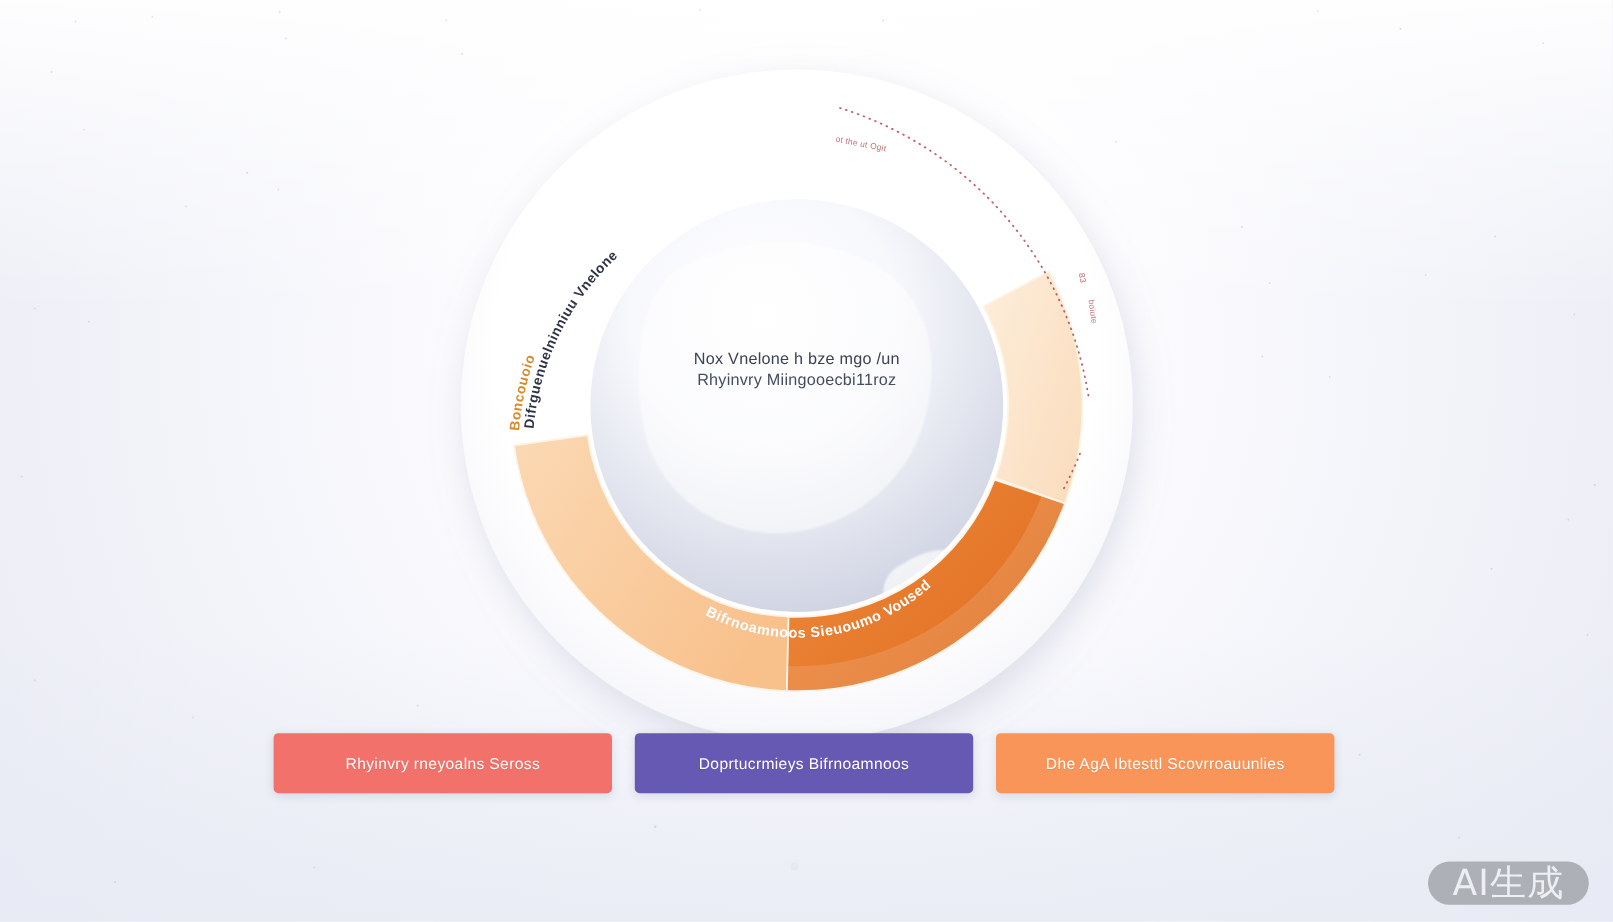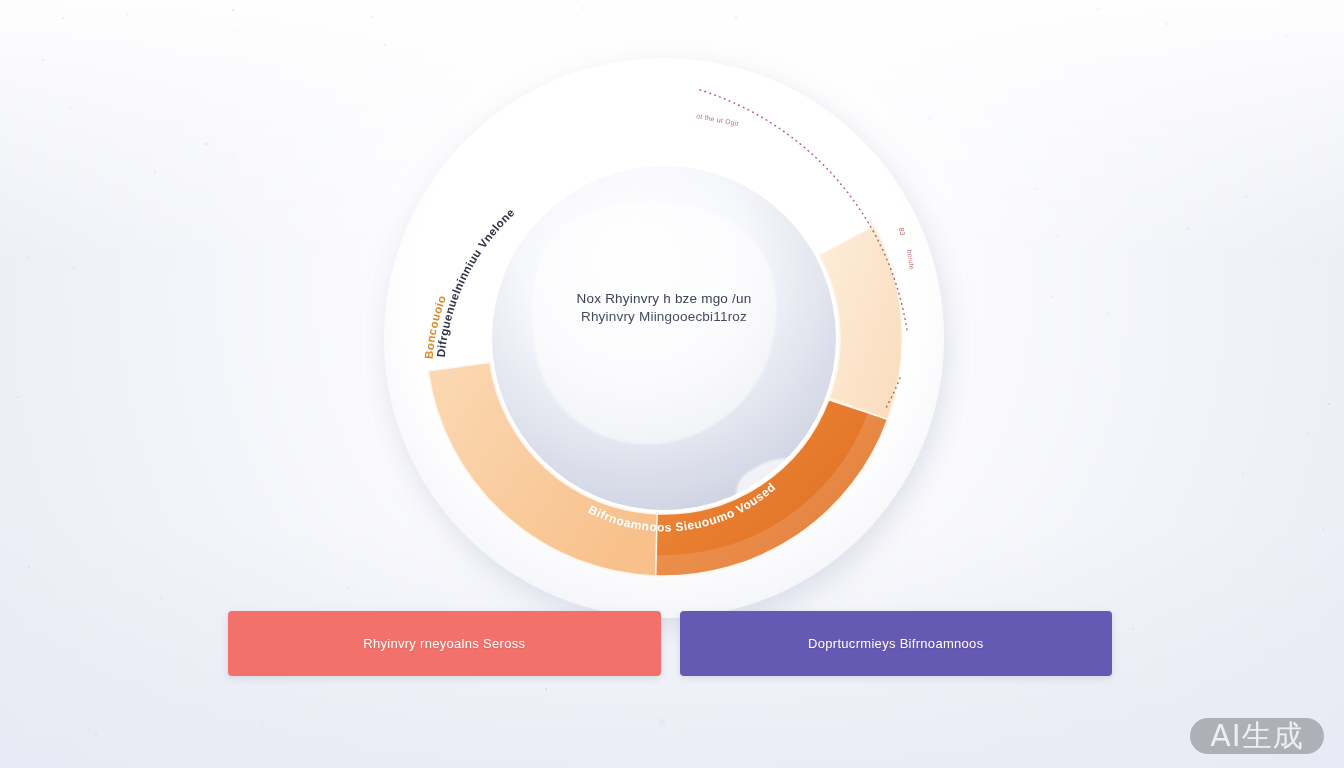--- a/index.html
+++ b/index.html
@@ -80,21 +80,21 @@
     position: absolute;
     left: 228px;
     top: 611px;
     width: 884px;
     height: 50px;
     display: flex;
     gap: 19px;
   }
   .pill {
     flex: 1 1 0;
-    height: 65px;
+    height: 50px;
     border-radius: 4px;
     display: flex;
     align-items: center;
     justify-content: center;
     color: #ffffff;
     font-size: 13px;
     letter-spacing: 0.3px;
     border: none;
     cursor: pointer;
     box-shadow: 0 2px 7px rgba(80,90,130,0.16);
@@ -271,25 +271,26 @@
       <text class="arc-label" fill="#d98b2b" font-weight="bold" font-size="10">
         <textPath href="#arcOuterTop2" startOffset="9%">Boncouoio</textPath>
       </text>
 
       <text class="seg-label" font-weight="bold">
         <textPath href="#arcSegBottom" startOffset="30%">Bifrnoamnoos Sieuoumo Voused</textPath>
       </text>
     </svg>
 
     <div class="center-text">
-      <div class="l1">Nox Rhyinvry h bze mgo /un</div>
+      <div class="l1">Nox Vnelone h bze mgo /un</div>
       <div class="l2">Rhyinvry Miingooecbi11roz</div>
     </div>
   </div>
 
   <div id="button-row">
     <button class="pill" style="background: rgb(242, 114, 107);">Rhyinvry rneyoalns Seross</button>
     <button class="pill" style="background: rgb(102, 89, 179);">Doprtucrmieys Bifrnoamnoos</button>
+    <button class="pill" style="background: rgb(249, 149, 89);">Dhe AgA Ibtesttl Scovrroauunlies</button>
   </div>
 
   <div id="watermark">AI生成</div>
 
 </div>
 
 </body></html>

